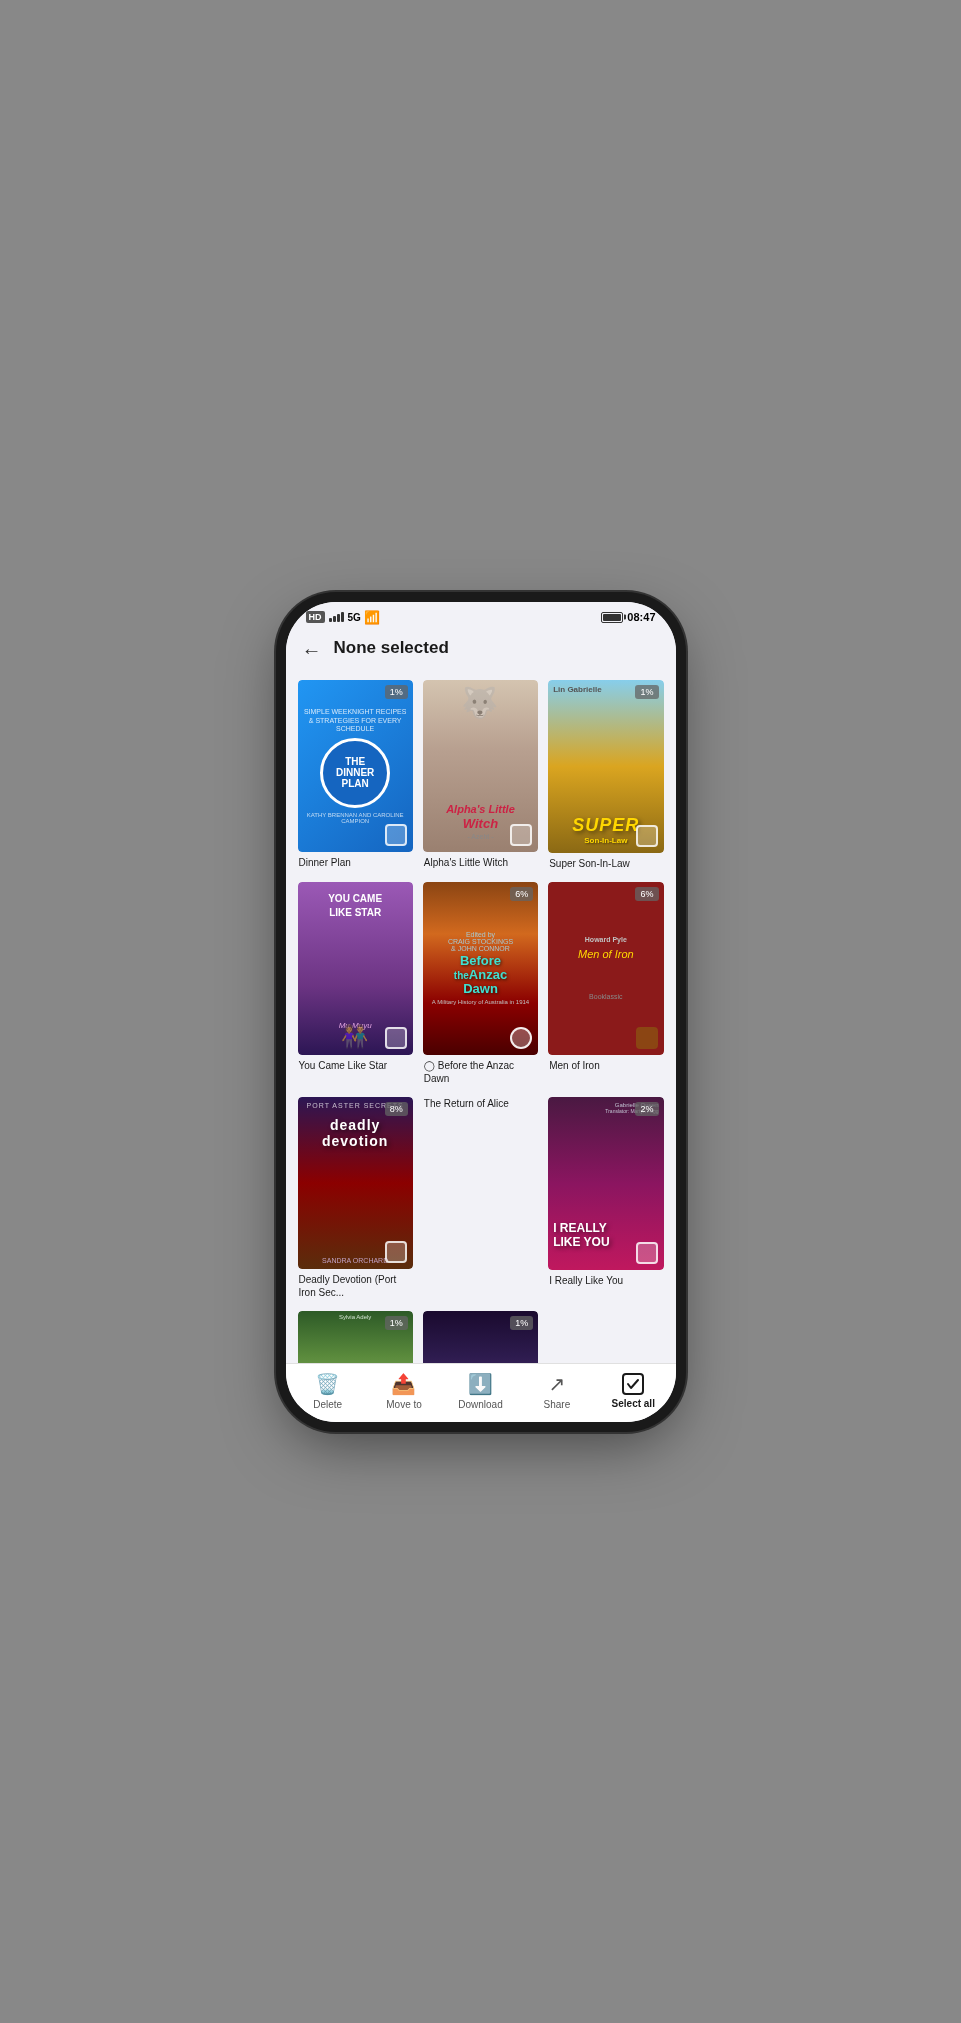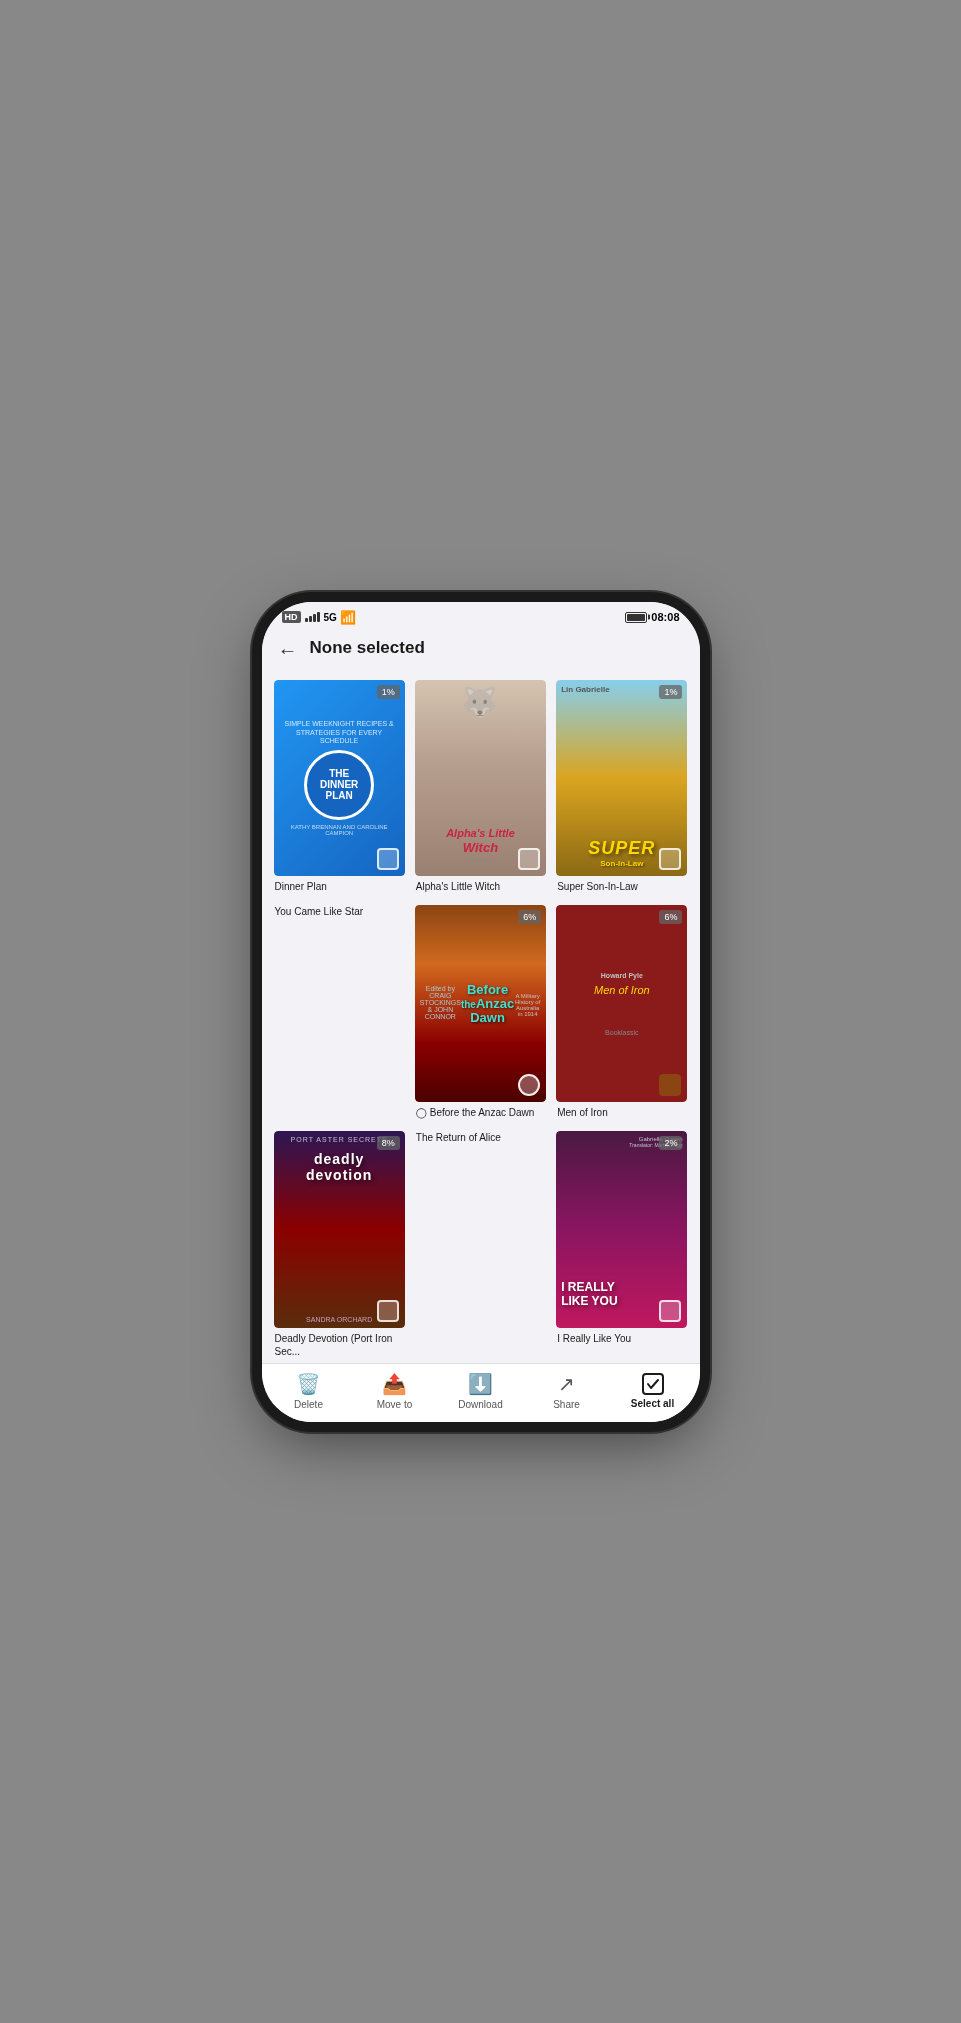--- a/index.html
+++ b/index.html
@@ -5,21 +5,21 @@
     * { box-sizing: border-box; margin: 0; padding: 0; }
     body {
       background: #888;
       display: flex;
       justify-content: center;
       align-items: center;
       min-height: 100vh;
       font-family: -apple-system, BlinkMacSystemFont, 'Segoe UI', sans-serif;
     }
     .phone-frame {
-      width: 438px;
+      width: 390px;
       height: 820px;
       background: #f2f2f7;
       border-radius: 50px;
       box-shadow: 0 0 0 10px #1a1a1a, 0 0 0 12px #333, 0 20px 60px rgba(0,0,0,0.5);
       overflow: hidden;
       position: relative;
       display: flex;
       flex-direction: column;
     }
     .status-bar {
@@ -297,21 +297,21 @@
         <div class="signal-bar" style="height:8px"></div>
         <div class="signal-bar" style="height:10px"></div>
       </div>
       <span style="font-size:10px">5G</span>
       <span style="font-size:13px">📶</span>
     </div>
     <div class="status-right">
       <div class="battery-icon">
         <div class="battery-fill"></div>
       </div>
-      <span>08:08</span>
+      <span>08:47</span>
     </div>
   </div>
 
   <div class="header">
     <span class="back-btn">←</span>
     <span class="header-title">None selected</span>
   </div>
 
   <div class="content">
     <div class="book-grid">
@@ -355,27 +355,35 @@
               <div style="color:#FFD700;font-size:8px;font-weight:700;text-shadow:1px 1px 2px rgba(0,0,0,0.5)">Son-In-Law</div>
             </div>
           </div>
           <span class="progress-badge">1%</span>
           <div class="select-checkbox"></div>
         </div>
         <span class="book-title">Super Son-In-Law</span>
       </div>
 
       <div class="book-item">
+        <div class="book-cover-wrap">
+          <div class="book-cover-bg you-came-cover">
+            <div style="position:absolute;top:10px;left:0;right:0;text-align:center;color:white;font-size:10px;font-weight:700;text-transform:uppercase;line-height:1.4">YOU CAME<br>LIKE STAR</div>
+            <div style="position:absolute;bottom:25px;left:0;right:0;text-align:center;color:#dda0dd;font-size:8px;font-style:italic">Mu Muyu</div>
+            <div style="position:absolute;bottom:5px;left:50%;transform:translateX(-50%);font-size:22px;opacity:0.5">👫</div>
+          </div>
+          <div class="select-checkbox"></div>
+        </div>
         <span class="book-title">You Came Like Star</span>
       </div>
 
       <div class="book-item">
         <div class="book-cover-wrap">
           <div class="book-cover-bg anzac-cover">
-            <div style="position:absolute;top:0;left:0;right:0;bottom:0;display:flex;flex-direction:row;align-items:center;justify-content:center;padding:5px">
+            <div style="position:absolute;top:0;left:0;right:0;bottom:0;display:flex;flex-direction:column;align-items:center;justify-content:center;padding:5px">
               <div style="color:#a8c8d0;font-size:7px;text-align:center;margin-bottom:2px">Edited by<br>CRAIG STOCKINGS<br>&amp; JOHN CONNOR</div>
               <div style="color:#40E0D0;font-size:13px;font-weight:900;text-align:center;line-height:1.1;text-shadow:1px 1px 3px rgba(0,0,0,0.7)">Before<br><span style="font-size:10px">the</span>Anzac<br>Dawn</div>
               <div style="color:#c0c0c0;font-size:6px;text-align:center;margin-top:3px">A Military History of Australia in 1914</div>
             </div>
           </div>
           <span class="progress-badge">6%</span>
           <div class="select-checkbox radio-style"></div>
         </div>
         <span class="book-title">◯ Before the Anzac Dawn</span>
       </div>

